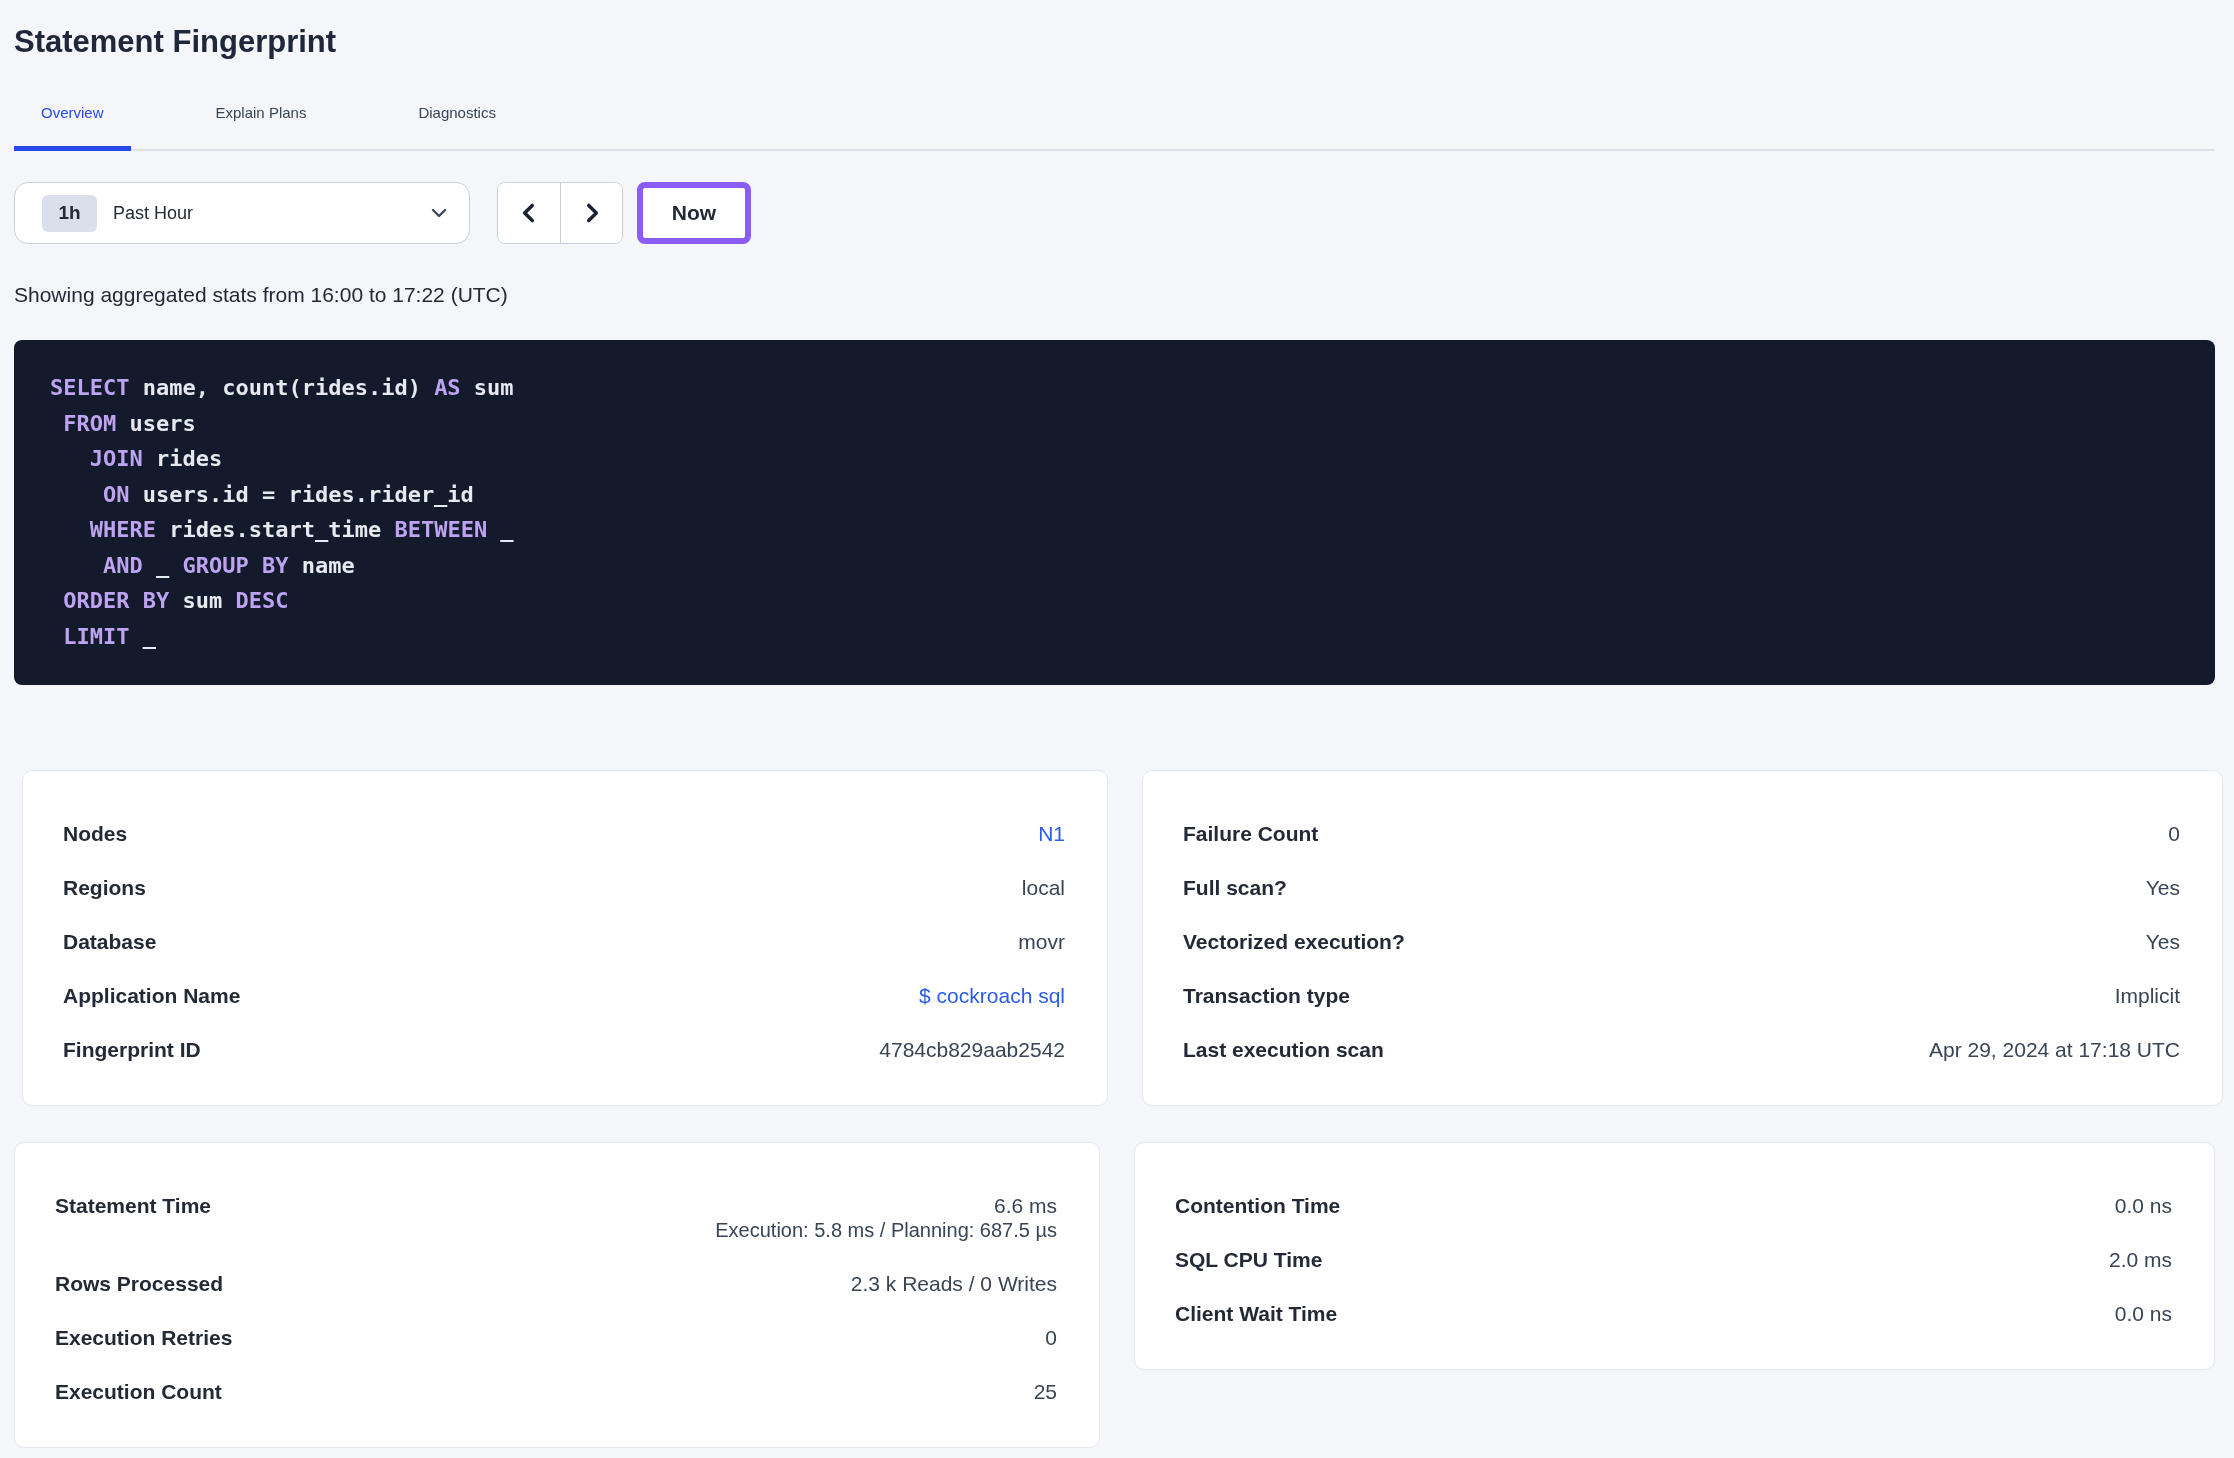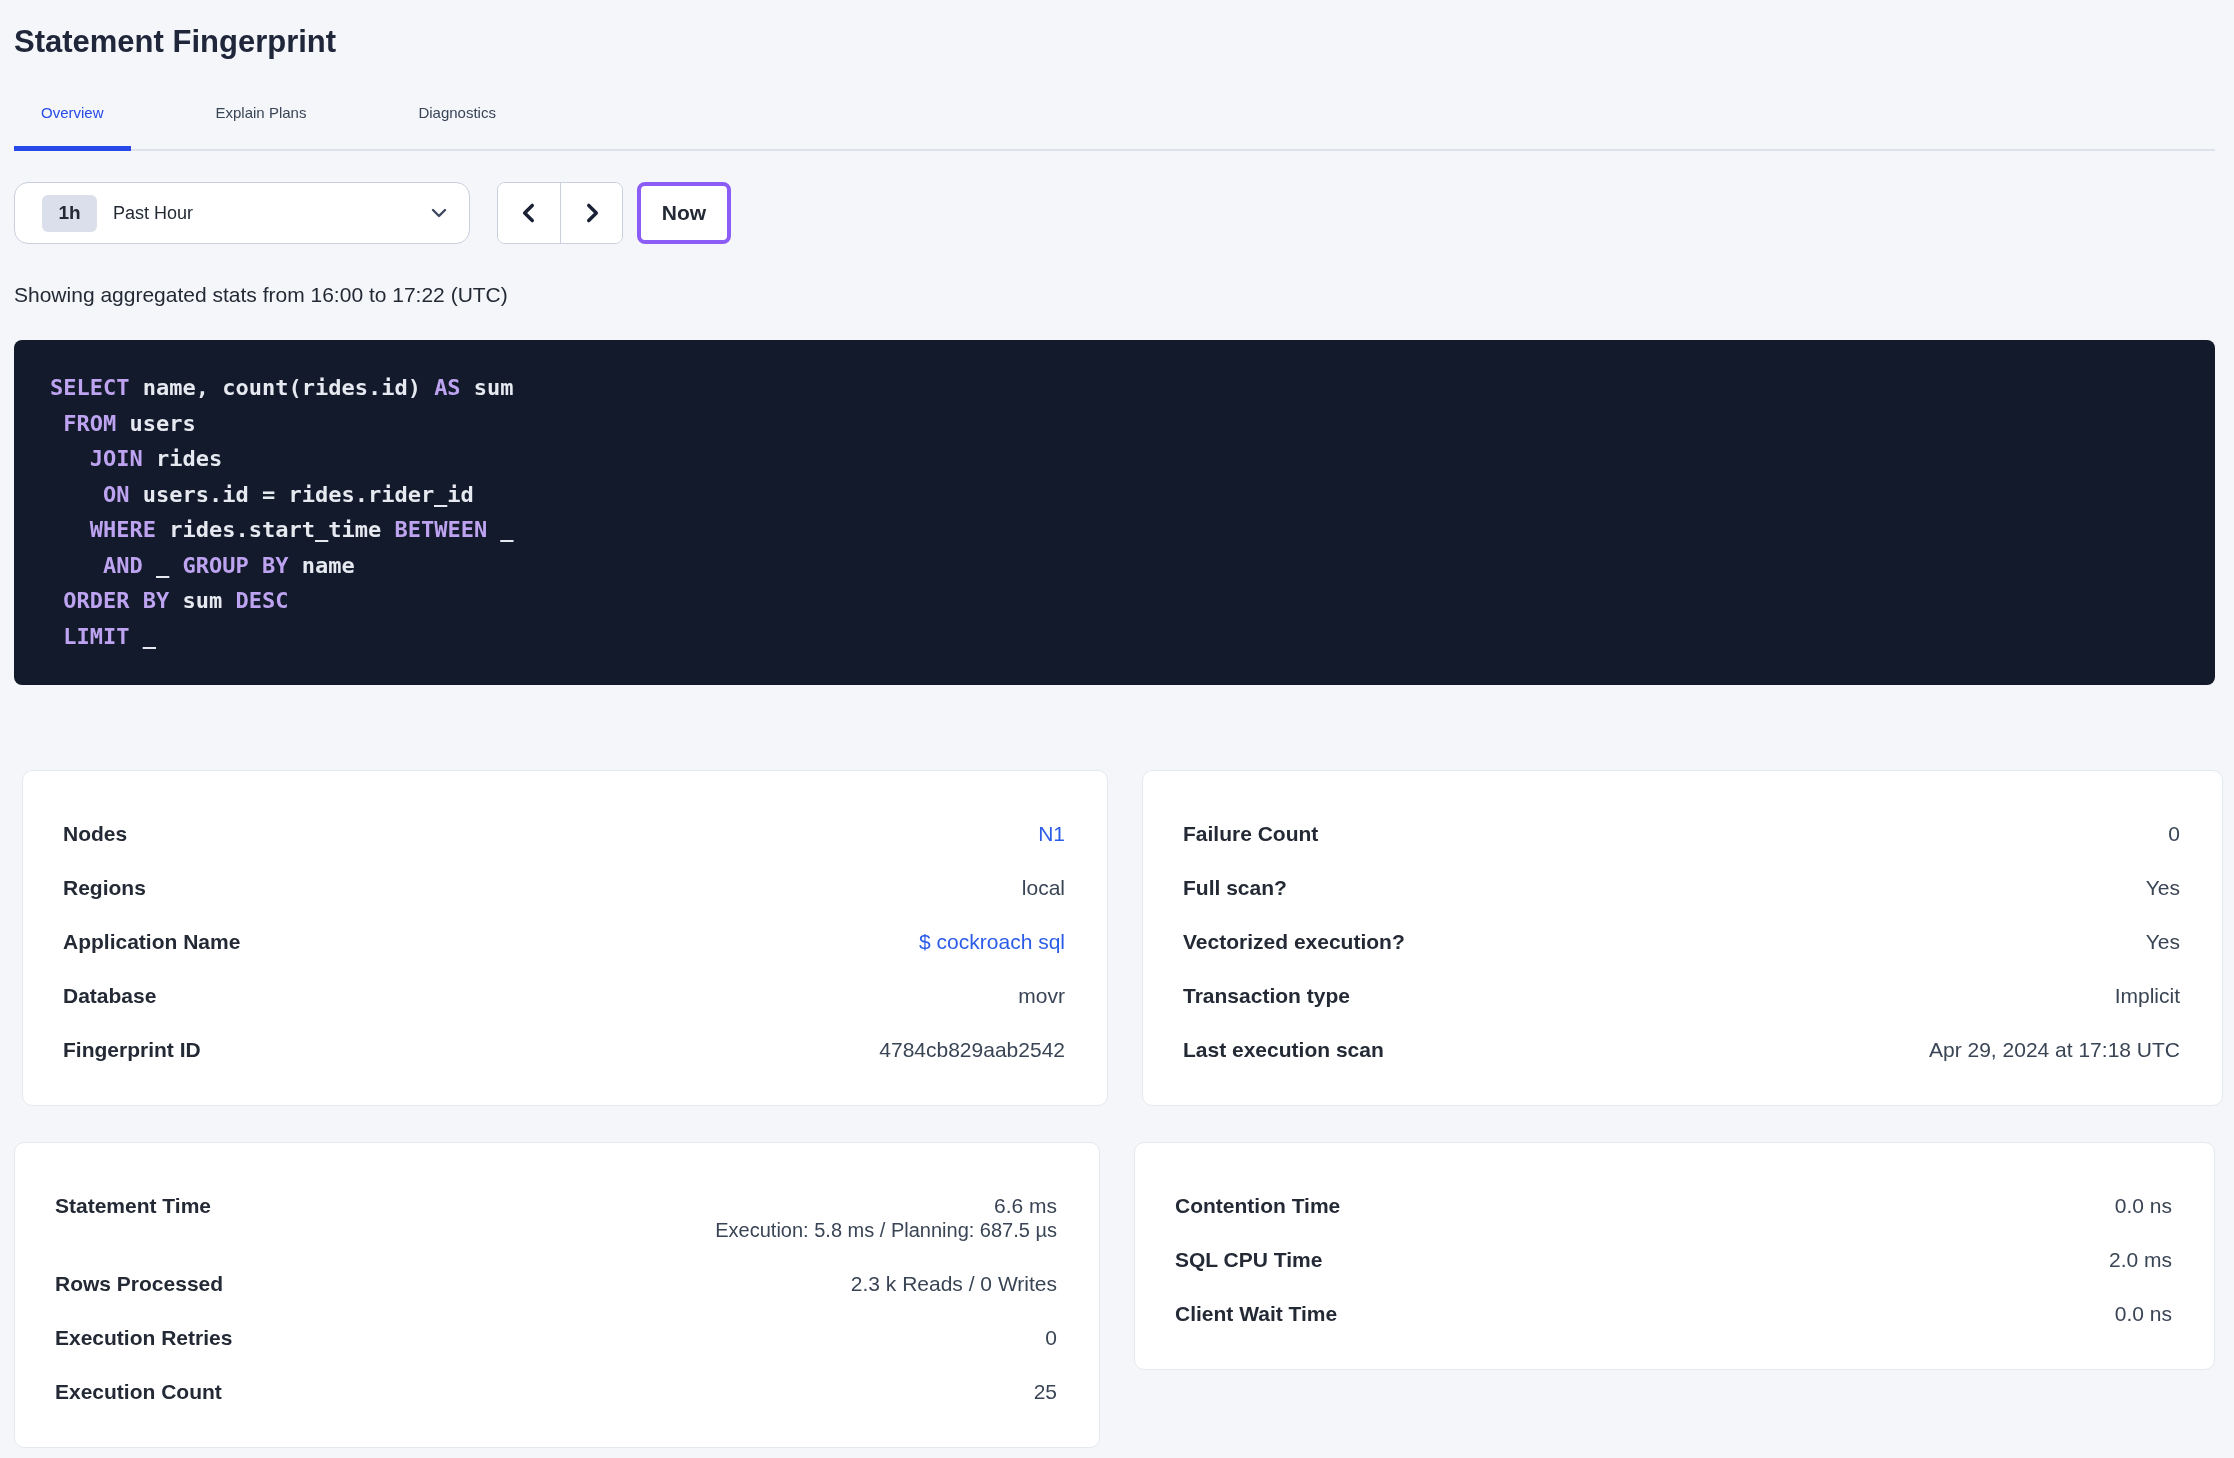--- a/index.html
+++ b/index.html
@@ -24,21 +24,21 @@
     border:1px solid #c9cfdd; border-radius:14px; padding:0 18px 0 27px; cursor:pointer; }
   .range-badge { background:#dbdfeb; border-radius:6px; width:55px; height:37px;
     display:flex; align-items:center; justify-content:center; font-weight:700; font-size:19px; color:#242a35; }
   .range-label { margin-left:16px; font-size:18px; color:#242a35; }
   .chev-down { margin-left:auto; }
 
   .arrow-group { display:flex; margin-left:27px; border:1px solid #c9cfdd; border-radius:8px; background:#fff; overflow:hidden; }
   .arrow-btn { width:62px; border:none; background:#fff; display:flex; align-items:center; justify-content:center; cursor:pointer; padding:0; }
   .arrow-btn + .arrow-btn { border-left:1px solid #c9cfdd; }
 
-  .now-btn { margin-left:14px; width:94px; background:#fff; border:4px solid #8b5cf6; border-radius:8px;
+  .now-btn { margin-left:14px; width:114px; background:#fff; border:6px solid #8b5cf6; border-radius:8px;
     font-size:21px; font-weight:700; color:#242a35; cursor:pointer; font-family:inherit; }
 
   .note { margin:38px 0 0; font-size:21px; line-height:26px; color:#242a35; }
   .note b { font-weight:400;margin-top:8px; }
 
   .sql { margin:32px 0 0; background:#121a2c; border-radius:8px; padding:30px 36px 31px 36px;
     font-family:"DejaVu Sans Mono","Liberation Mono",monospace; font-size:22px; font-weight:700;
     line-height:35.5px; color:#e6e9ef; white-space:pre; }
   .sql .kw { color:#bda3f0; }
   .sql .pl { color:#e6e9ef; }
@@ -107,29 +107,29 @@
               <a class="kv-value link">N1</a>
             </div>
           </div>
           <div class="kv-row">
             <div class="kv-label">Regions</div>
             <div class="kv-value-wrap">
               <span class="kv-value">local</span>
             </div>
           </div>
           <div class="kv-row">
+            <div class="kv-label">Database</div>
+            <div class="kv-value-wrap">
+              <span class="kv-value">movr</span>
+            </div>
+          </div>
+          <div class="kv-row">
             <div class="kv-label">Application Name</div>
             <div class="kv-value-wrap">
               <a class="kv-value link">$ cockroach sql</a>
-            </div>
-          </div>
-          <div class="kv-row">
-            <div class="kv-label">Database</div>
-            <div class="kv-value-wrap">
-              <span class="kv-value">movr</span>
             </div>
           </div>
           <div class="kv-row">
             <div class="kv-label">Fingerprint ID</div>
             <div class="kv-value-wrap">
               <span class="kv-value">4784cb829aab2542</span>
             </div>
           </div>
         </div>
     </section>

